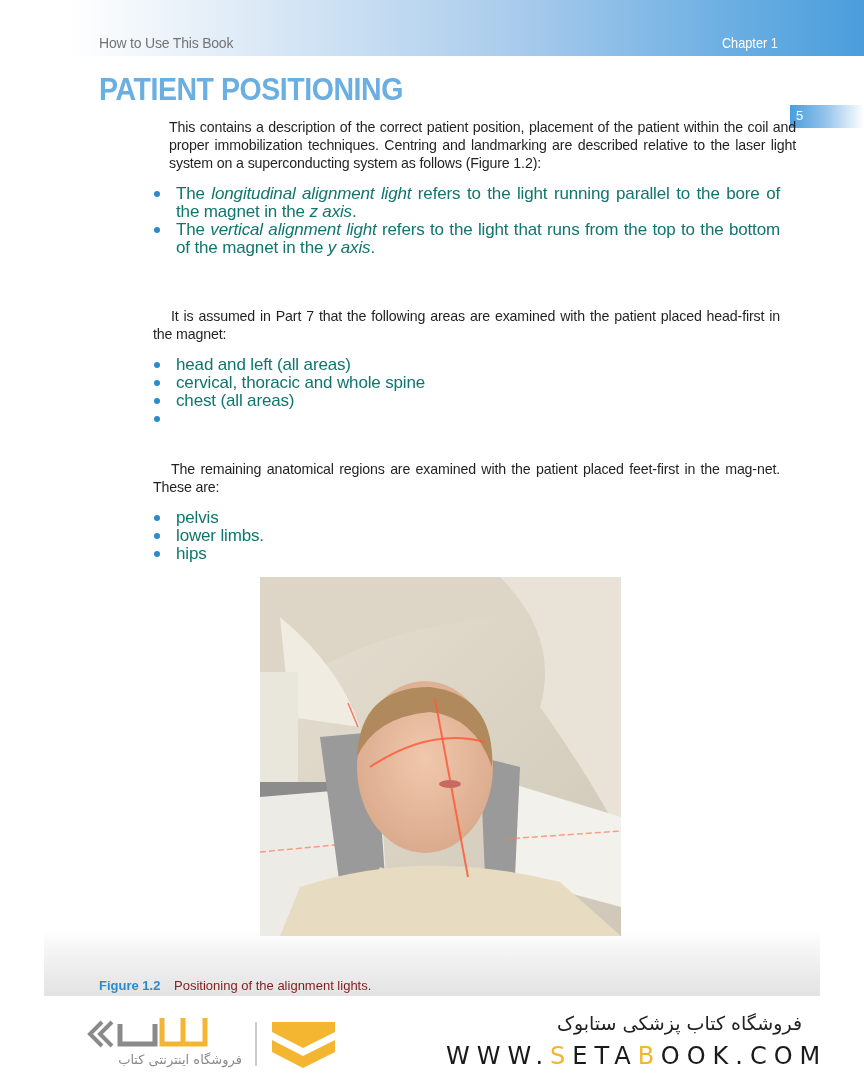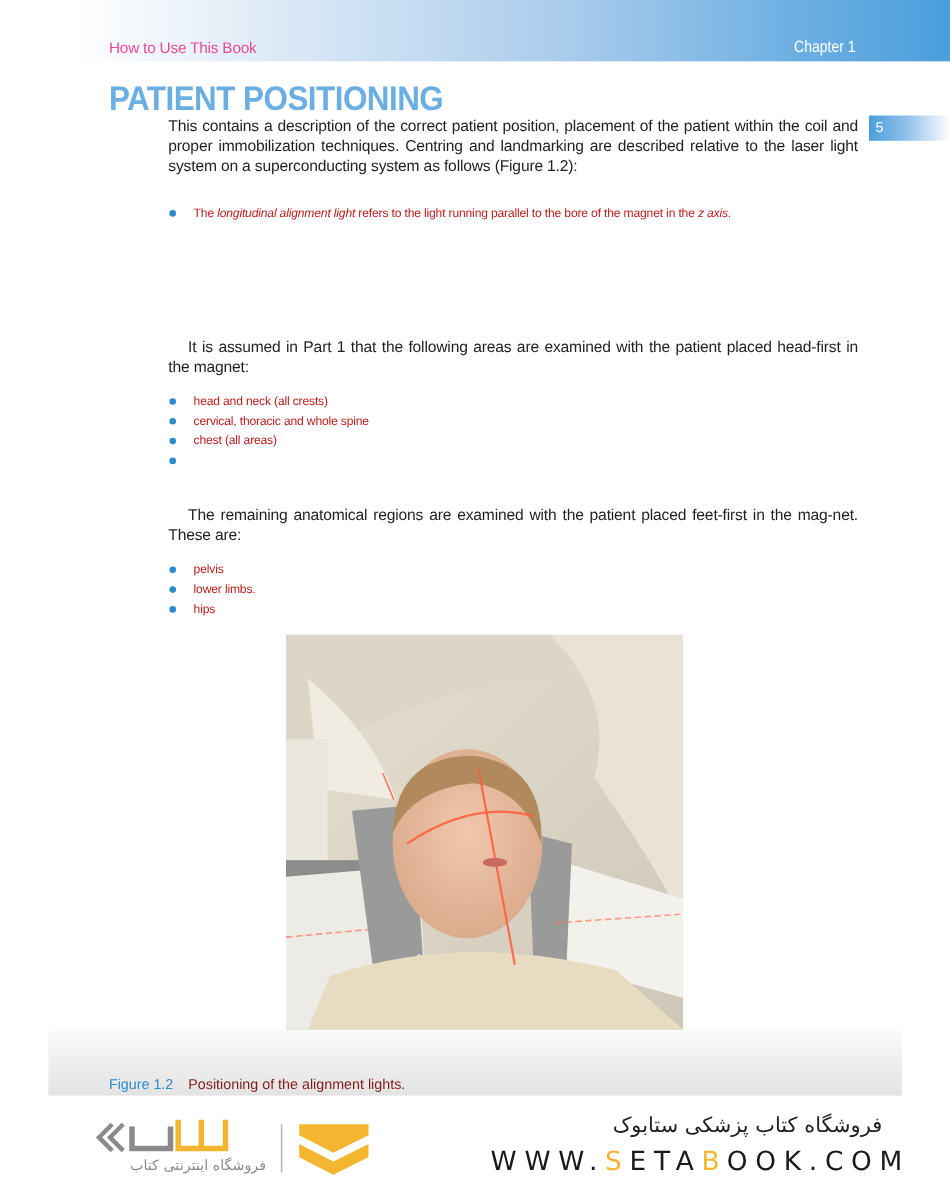--- a/index.html
+++ b/index.html
@@ -7,21 +7,21 @@
     body { position: relative; font-family: "Liberation Sans Narrow", "Liberation Sans", sans-serif; color: #231f20; }
 
     .header-band {
       position: absolute; left: 0; top: 0; width: 864px; height: 56px;
       background: linear-gradient(90deg, #ffffff 0%, #ffffff 8%, #dbe9f6 30%, #a9cbec 60%, #6aaee2 85%, #4a9edc 100%);
     }
     .header-line {
       position: absolute; left: 0; top: 56px; width: 864px; height: 1px; background: #ffffff;
     }
     .running-head-left {
-      position: absolute; left: 99px; top: 35px; font-size: 14px; color: #ec4899;
+      position: absolute; left: 99px; top: 35px; font-size: 14px; color: #737373;
       font-family: "Liberation Sans", sans-serif; letter-spacing: -0.2px;
     }
     .running-head-right {
       position: absolute; right: 86px; top: 34px; font-size: 15px; color: #ffffff;
       font-family: "Liberation Sans", sans-serif; transform: scaleX(0.85); transform-origin: right;
     }
     .page-title {
       position: absolute; left: 99px; top: 72px; font-size: 31px; font-weight: bold;
       color: #6aaee2; font-family: "Liberation Sans", sans-serif; letter-spacing: -0.5px;
       transform: scaleX(0.92); transform-origin: left;
@@ -35,39 +35,39 @@
       font-family: "Liberation Sans", sans-serif;
     }
 
     .body-text {
       position: absolute; left: 153px; width: 627px; font-size: 14.2px; line-height: 18px;
       text-align: justify; color: #231f20;
       font-family: "Liberation Sans", sans-serif; letter-spacing: -0.15px;
     }
     .indent { text-indent: 18px; }
     .bullets { position: absolute; left: 153px; width: 627px; list-style: none;
-      font-family: "Liberation Sans", sans-serif; font-size: 11px; line-height: 18px; color: #b91c1c; letter-spacing: -0.15px; }
+      font-family: "Liberation Sans", sans-serif; font-size: 17px; line-height: 18px; color: #0f766e; letter-spacing: -0.15px; }
     .bullets li { position: relative; padding-left: 23px; text-align: justify; }
     .bullets li .dot {
       position: absolute; left: 1px; top: 6px; width: 6px; height: 6px; border-radius: 50%; background: #2b8ccd;
     }
     em { font-style: italic; }
 
     .figure-shade {
       position: absolute; left: 44px; top: 930px; width: 776px; height: 66px;
       background: linear-gradient(180deg, #ffffff 0%, #f2f2f2 40%, #e3e3e3 100%);
     }
     .figure-img {
       position: absolute; left: 260px; top: 577px; width: 361px; height: 359px; overflow: hidden;
       background: #d9d4c7;
     }
     .figure-caption {
       position: absolute; left: 99px; top: 978px; font-size: 13px; font-family: "Liberation Sans", sans-serif;
     }
-    .figure-caption .fig-num { color: #2b8ccd; font-weight: normal; margin-right: 10px; }
+    .figure-caption .fig-num { color: #2b8ccd; font-weight: bold; margin-right: 10px; }
     .figure-caption .fig-text { color: #7f1d1d; }
 
     .footer-logo { position: absolute; left: 80px; top: 1012px; width: 270px; height: 60px; }
     .footer-store {
       position: absolute; right: 62px; top: 1012px; font-size: 19px; color: #222;
       font-family: "DejaVu Sans", sans-serif; direction: rtl;
     }
     .footer-url {
       position: absolute; left: 446px; top: 1042px; font-size: 24px; letter-spacing: 7px; color: #1a1a1a;
       font-family: "DejaVu Sans", sans-serif;
@@ -82,33 +82,37 @@
 <div class="header-line"></div>
 <div class="running-head-left">How to Use This Book</div>
 <div class="running-head-right">Chapter 1</div>
 
 <h1 class="page-title">PATIENT POSITIONING</h1>
 
 <div class="page-tab">
   <span>5</span>
 </div>
 
-<p class="body-text" style="top:106px;">This contains a description of the correct patient position, placement of the patient within the coil and proper immobilization techniques. Centring and landmarking are described relative to the laser light system on a superconducting system as follows (Figure 1.2):</p>
+<p class="body-text" style="top:118px;margin-left:16px;">This contains a description of the correct patient position, placement of the patient within the coil and proper immobilization techniques. Centring and landmarking are described relative to the laser light system on a superconducting system as follows (Figure 1.2):</p>
 
 <ul class="bullets" style="top:185px;">
   <li>
     <span class="dot"></span>
     <span>The </span><em>longitudinal alignment light</em><span> refers to the light running parallel to the bore of the magnet in the </span><em>z axis</em><span>.</span>
   </li>
+  <li>
+    <span class="dot"></span>
+    <span>The </span><em>vertical alignment light</em><span> refers to the light that runs from the top to the bottom of the magnet in the </span><em>y axis</em><span>.</span>
+  </li>
 </ul>
 
-<p class="body-text indent" style="top:307px;">It is assumed in Part 1 that the following areas are examined with the patient placed head-first in the magnet:</p>
+<p class="body-text indent" style="top:307px;">It is assumed in Part 7 that the following areas are examined with the patient placed head-first in the magnet:</p>
 
 <ul class="bullets" style="top:356px;">
-  <li><span class="dot"></span><span>head and neck (all crests)</span></li>
+  <li><span class="dot"></span><span>head and left (all areas)</span></li>
   <li><span class="dot"></span><span>cervical, thoracic and whole spine</span></li>
   <li><span class="dot"></span><span>chest (all areas)</span></li>
   <li><span class="dot"></span></li>
 </ul>
 
 <p class="body-text indent" style="top:460px;">The remaining anatomical regions are examined with the patient placed feet-first in the mag-net. These are:</p>
 
 <ul class="bullets" style="top:509px;">
   <li><span class="dot"></span><span>pelvis</span></li>
   <li><span class="dot"></span><span>lower limbs.</span></li>

